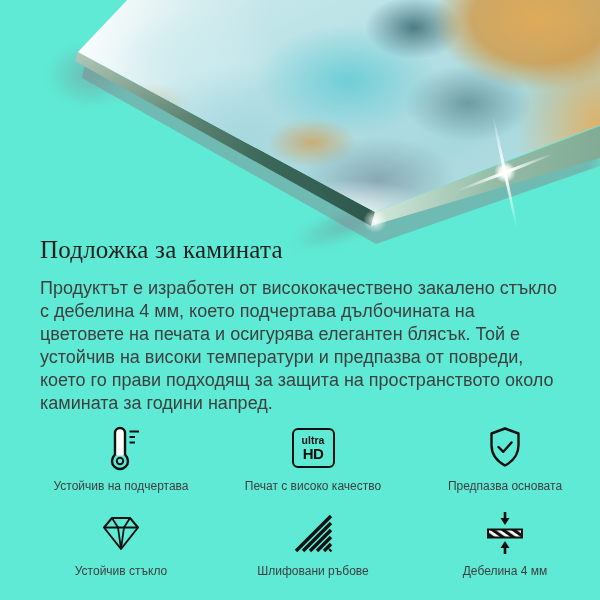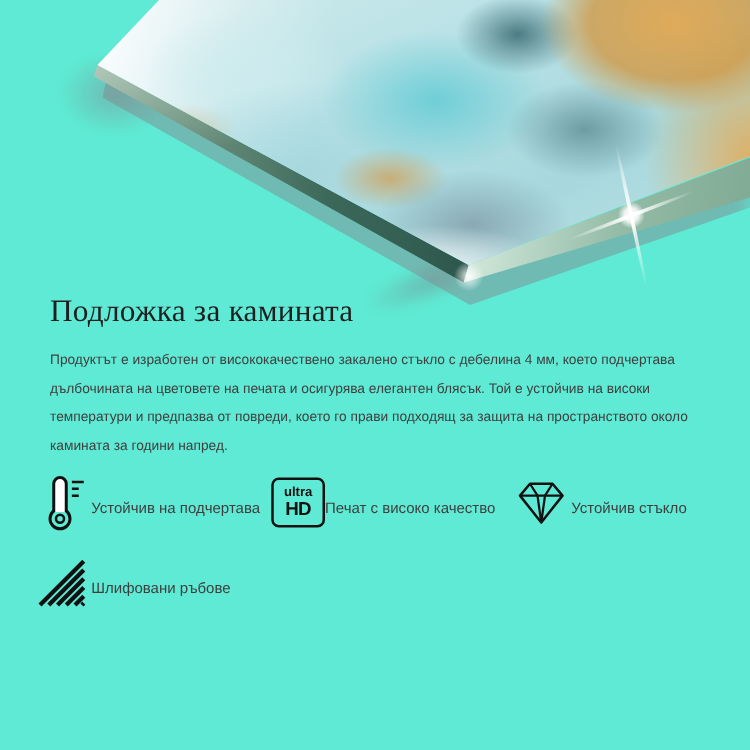--- a/index.html
+++ b/index.html
@@ -57,25 +57,25 @@
     background:linear-gradient(to right, rgba(255,255,255,0), rgba(255,255,255,.95) 45%, #fff 50%, rgba(255,255,255,.95) 55%, rgba(255,255,255,0));}
   .sparkle .b1{width:108px;left:-54px;top:-1.5px;transform:rotate(-21deg);}
   .sparkle .b2{width:118px;left:-59px;top:-1.5px;transform:rotate(78deg);}
   .sparkle .glow{position:absolute;left:-11px;top:-11px;width:22px;height:22px;border-radius:50%;
     background:radial-gradient(circle, #fff 0%, rgba(255,255,255,.85) 35%, rgba(255,255,255,0) 70%);}
 
   
   .content{position:relative;padding-top:231px;}
   h1{margin:0 40px;font-family:"Liberation Serif","DejaVu Serif",serif;font-weight:400;
      font-size:25px;line-height:37px;color:#1f1f1f;letter-spacing:.2px;}
-  .description{margin:9px 40px 0;width:522px;font-size:11px;line-height:23px;color:#3f3f3f;}
+  .description{margin:9px 40px 0;width:522px;font-size:18px;line-height:23px;color:#3f3f3f;}
 
   .features{margin:9px 0 0 25px;width:576px;display:grid;grid-template-columns:repeat(3,1fr);
             row-gap:16px;}
-  .feature{display:flex;flex-direction:row;align-items:center;}
+  .feature{display:flex;flex-direction:column;align-items:center;justify-content:flex-end;}
   .icon-box{height:48px;display:flex;align-items:center;justify-content:center;}
   .feature-label{margin-top:7px;font-size:12px;color:#3f3f3f;white-space:nowrap;}
 
   .uhd{width:39px;height:36px;border:2.6px solid #111;border-radius:6px;
        display:flex;flex-direction:column;align-items:center;justify-content:center;color:#111;}
   .uhd-top{font-size:10.5px;font-weight:bold;line-height:11px;}
   .uhd-bottom{font-size:15px;font-weight:bold;line-height:16px;letter-spacing:-.5px;}
 
   svg.icn{display:block;}
   .icn *{vector-effect:none;}
@@ -125,20 +125,29 @@
       <div class="feature">
         <div class="icon-box">
           <div class="uhd">
             <span class="uhd-top">ultra</span>
             <span class="uhd-bottom">HD</span>
           </div>
         </div>
         <div class="feature-label">Печат с високо качество</div>
       </div>
 
+      <div class="feature">
+        <div class="icon-box">
+          <svg class="icn" width="48" height="48" viewBox="0 0 48 48">
+            <path d="M24,4.5 L37.5,9.5 V21 C37.5,31 31.5,37.5 24,41.5 C16.5,37.5 10.5,31 10.5,21 V9.5 Z" fill="none" stroke="#111" stroke-width="2.4" stroke-linejoin="round"></path>
+            <path d="M17.5,23 l4.8,4.8 L30.5,18.5" fill="none" stroke="#111" stroke-width="2.4" stroke-linecap="round" stroke-linejoin="round"></path>
+          </svg>
+        </div>
+        <div class="feature-label">Предпазва основата</div>
+      </div>
 
       <div class="feature">
         <div class="icon-box">
           <svg class="icn" width="48" height="48" viewBox="0 0 48 48">
             <path d="M15,9 H33 L41,18.5 L24,40 L7,18.5 Z" fill="none" stroke="#111" stroke-width="2" stroke-linejoin="round"></path>
             <line x1="7" y1="18.5" x2="41" y2="18.5" stroke="#111" stroke-width="1.8"></line>
             <path d="M15,9 L21,18.5 L24,40 M33,9 L27,18.5 L24,40" fill="none" stroke="#111" stroke-width="1.8" stroke-linejoin="round"></path>
           </svg>
         </div>
         <div class="feature-label">Устойчив стъкло</div>
@@ -153,16 +162,34 @@
               <line x1="21" y1="42" x2="42" y2="21"></line>
               <line x1="28" y1="42" x2="42" y2="28"></line>
               <line x1="35" y1="42" x2="42" y2="35"></line>
               <line x1="40.5" y1="42" x2="42" y2="40.5"></line>
             </g>
           </svg>
         </div>
         <div class="feature-label">Шлифовани ръбове</div>
       </div>
 
+      <div class="feature">
+        <div class="icon-box">
+          <svg class="icn" width="48" height="48" viewBox="0 0 48 48">
+            <defs>
+              <pattern id="hatchp" width="6" height="12" patternUnits="userSpaceOnUse" patternTransform="rotate(-55)">
+                <rect width="6" height="12" fill="#fff"></rect>
+                <rect width="3.2" height="12" fill="#111"></rect>
+              </pattern>
+            </defs>
+            <rect x="7" y="20.5" width="34" height="8" fill="url(#hatchp)" stroke="#111" stroke-width="2"></rect>
+            <line x1="24" y1="3" x2="24" y2="9.5" stroke="#111" stroke-width="2.6"></line>
+            <path d="M19.5,9 h9 L24,16 Z" fill="#111"></path>
+            <line x1="24" y1="45" x2="24" y2="38.5" stroke="#111" stroke-width="2.6"></line>
+            <path d="M19.5,39 h9 L24,32 Z" fill="#111"></path>
+          </svg>
+        </div>
+        <div class="feature-label">Дебелина 4 мм</div>
+      </div>
 
     </div>
   </div>
 </div>
 
 </body></html>

